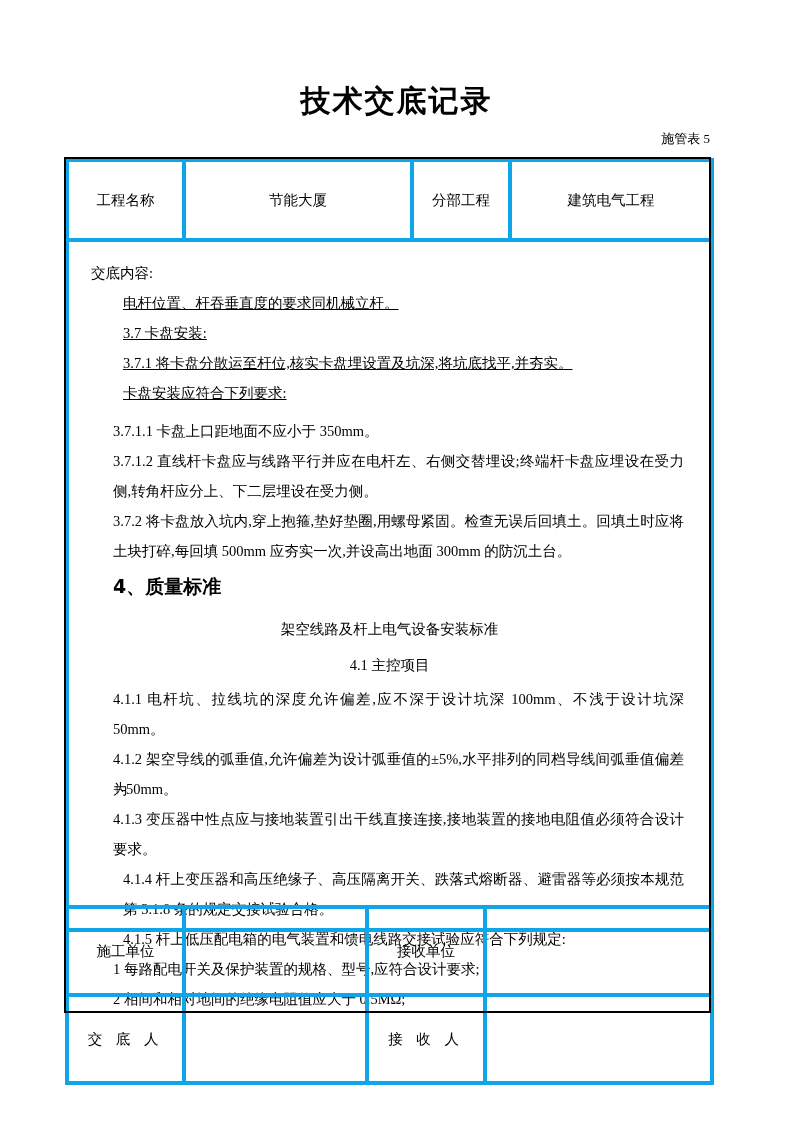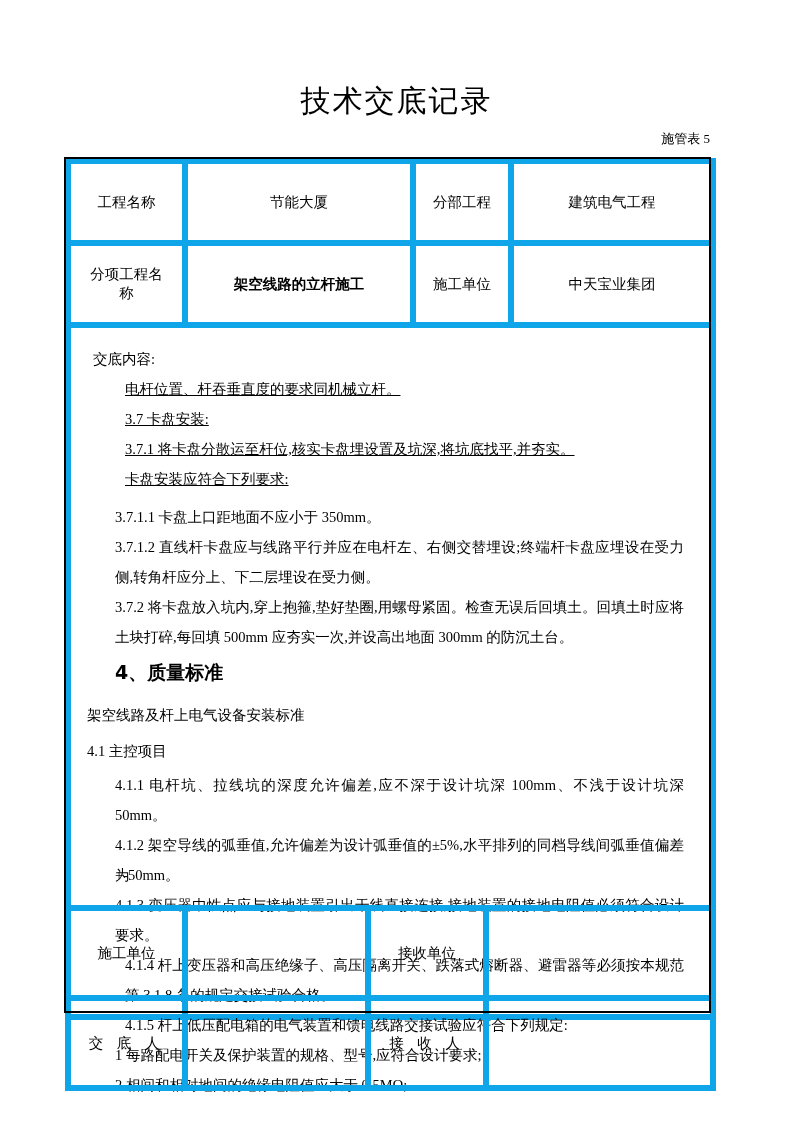--- a/index.html
+++ b/index.html
@@ -24,21 +24,21 @@
   }
 
   
   .doc-title {
     position: absolute;
     left: 0;
     top: 82px;
     width: 793px;
     text-align: center;
     font-family: "DejaVu Sans", "Liberation Sans", sans-serif;
-    font-weight: normal;
+    font-weight: bold;
     font-size: 30px;
     letter-spacing: 2px;
     line-height: 38px;
   }
 
   .subtitle-row {
     position: absolute;
     left: 65px;
     top: 128px;
     width: 645px;
@@ -64,21 +64,21 @@
   
   .main-table {
     position: absolute;
     left: 65px;
     top: 158px;
     width: 645px;
     border-collapse: collapse;
     table-layout: fixed;
   }
   .main-table td {
-    border: 6px solid #0ea5e9;
+    border: 4px solid #0ea5e9;
     padding: 16px;
     vertical-align: middle;
   }
   .outer-frame {
     position: absolute;
     left: 64px;
     top: 157px;
     width: 647px;
     height: 856px;
     border: 2px solid #000000;
@@ -137,21 +137,21 @@
   }
   .sec-head {
     padding-left: 28px;
     font-family: "DejaVu Sans", "Liberation Sans", sans-serif;
     font-weight: bold;
     font-size: 19px;
     line-height: 40px;
     height: 40px;
   }
   .centered {
-    text-align: left;
+    text-align: center;
     font-size: 14.5px;
     line-height: 30px;
     height: 36px;
   }
   .centered.tight {
     height: 34px;
   }
   .spacer-sm { height: 8px; }
 
   
@@ -187,26 +187,20 @@
       <col style="width:98px">
       <col style="width:202px">
     </colgroup>
     <tbody>
       <tr>
         <td class="hdr-cell">工程名称</td>
         <td class="hdr-cell">节能大厦</td>
         <td class="hdr-cell">分部工程</td>
         <td class="hdr-cell">建筑电气工程</td>
       </tr>
-      <tr>
-        <td class="hdr-cell">分项工程名称</td>
-        <td class="hdr-cell bold">架空线路的立杆施工</td>
-        <td class="hdr-cell">施工单位</td>
-        <td class="hdr-cell">中天宝业集团</td>
-      </tr>
 
       <tr>
         <td class="content-cell" colspan="4">
           <div class="content-inner">
 
             <div class="line intro">交底内容:</div>
             <div class="line ind1">电杆位置、杆吞垂直度的要求同机械立杆。</div>
             <div class="line ind1">3.7 卡盘安装:</div>
             <div class="line ind1">3.7.1 将卡盘分散运至杆位,核实卡盘埋设置及坑深,将坑底找平,并夯实。</div>
             <div class="line ind1">卡盘安装应符合下列要求:</div>

